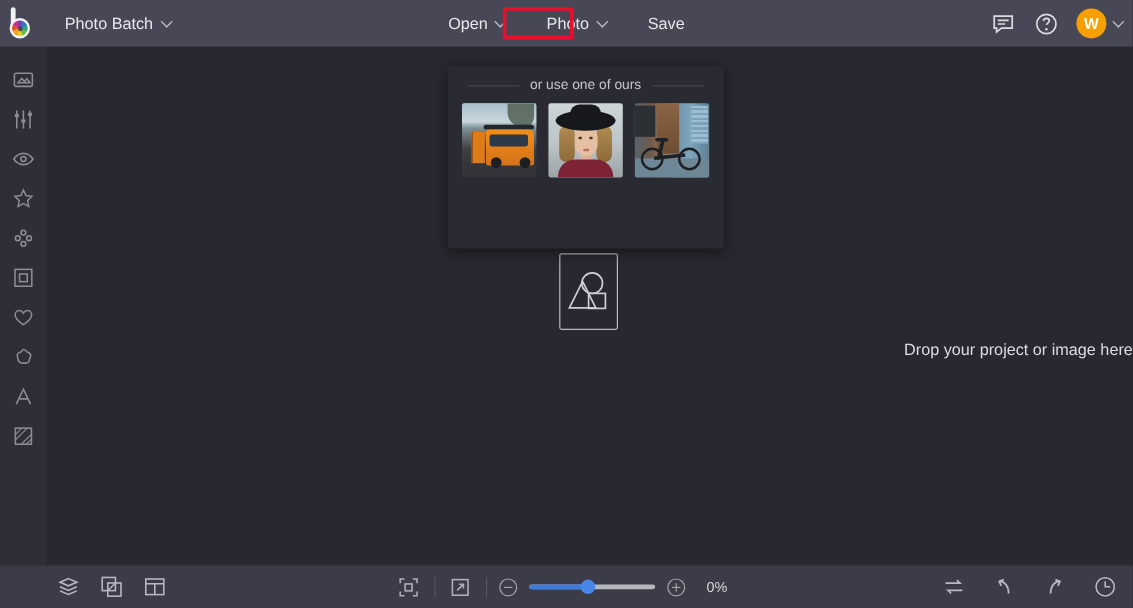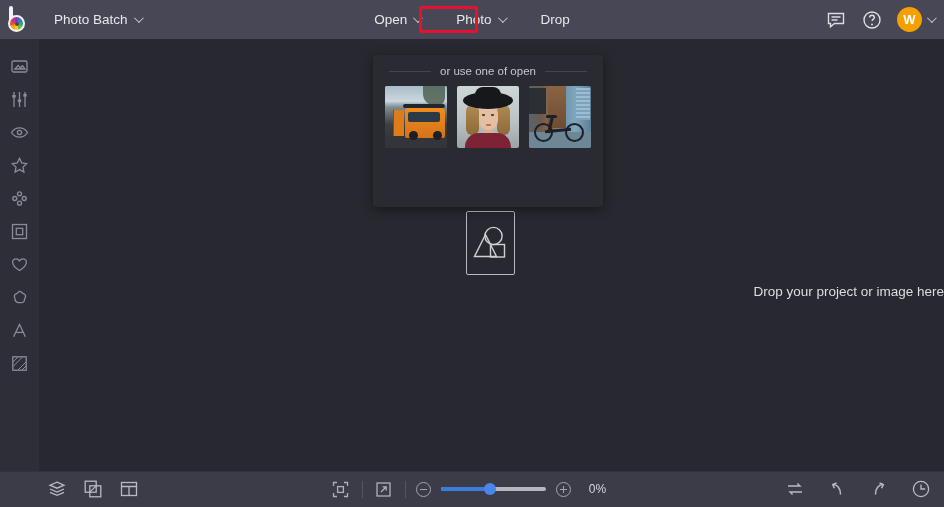--- a/index.html
+++ b/index.html
@@ -283,21 +283,21 @@
     <div class="center-btns">
       <div class="hbtn">
         <span>Open</span>
         <span class="caret"></span>
       </div>
       <div class="hbtn">
         <span>Photo</span>
         <span class="caret"></span>
       </div>
       <div class="hbtn">
-        <span>Drop</span>
+        <span>Save</span>
       </div>
     </div>
 
     <div class="red-box"></div>
 
     <div class="header-right">
       <div class="icon-btn">
         <svg width="20" height="20" viewBox="0 0 20 20">
           <path d="M2.5 3.5h15v10h-9l-4 3.2v-3.2h-2z" fill="none" stroke="#dcdce2" stroke-width="1.4"></path>
           <path d="M5.5 7h9M5.5 10h6" stroke="#dcdce2" stroke-width="1.3"></path>
@@ -379,21 +379,21 @@
           <path d="M3 12.5L12.5 3M3 8L8 3M8 16L16 8M12 16L16 12" stroke="#8c8c99" stroke-width="1"></path>
         </svg>
     </div>
   </div>
 
   <div class="canvas"></div>
 
   <div class="popup">
     <div class="or-row">
       <div class="or-line"></div>
-      <div class="or-text">or use one of open</div>
+      <div class="or-text">or use one of ours</div>
       <div class="or-line"></div>
     </div>
     <div class="thumbs">
       <div class="thumb t1">
         <div class="sky"></div>
           <div class="tree"></div>
           <div class="road"></div>
         <div class="van-rack"></div>
           <div class="van">
             <div class="van-win"></div>

